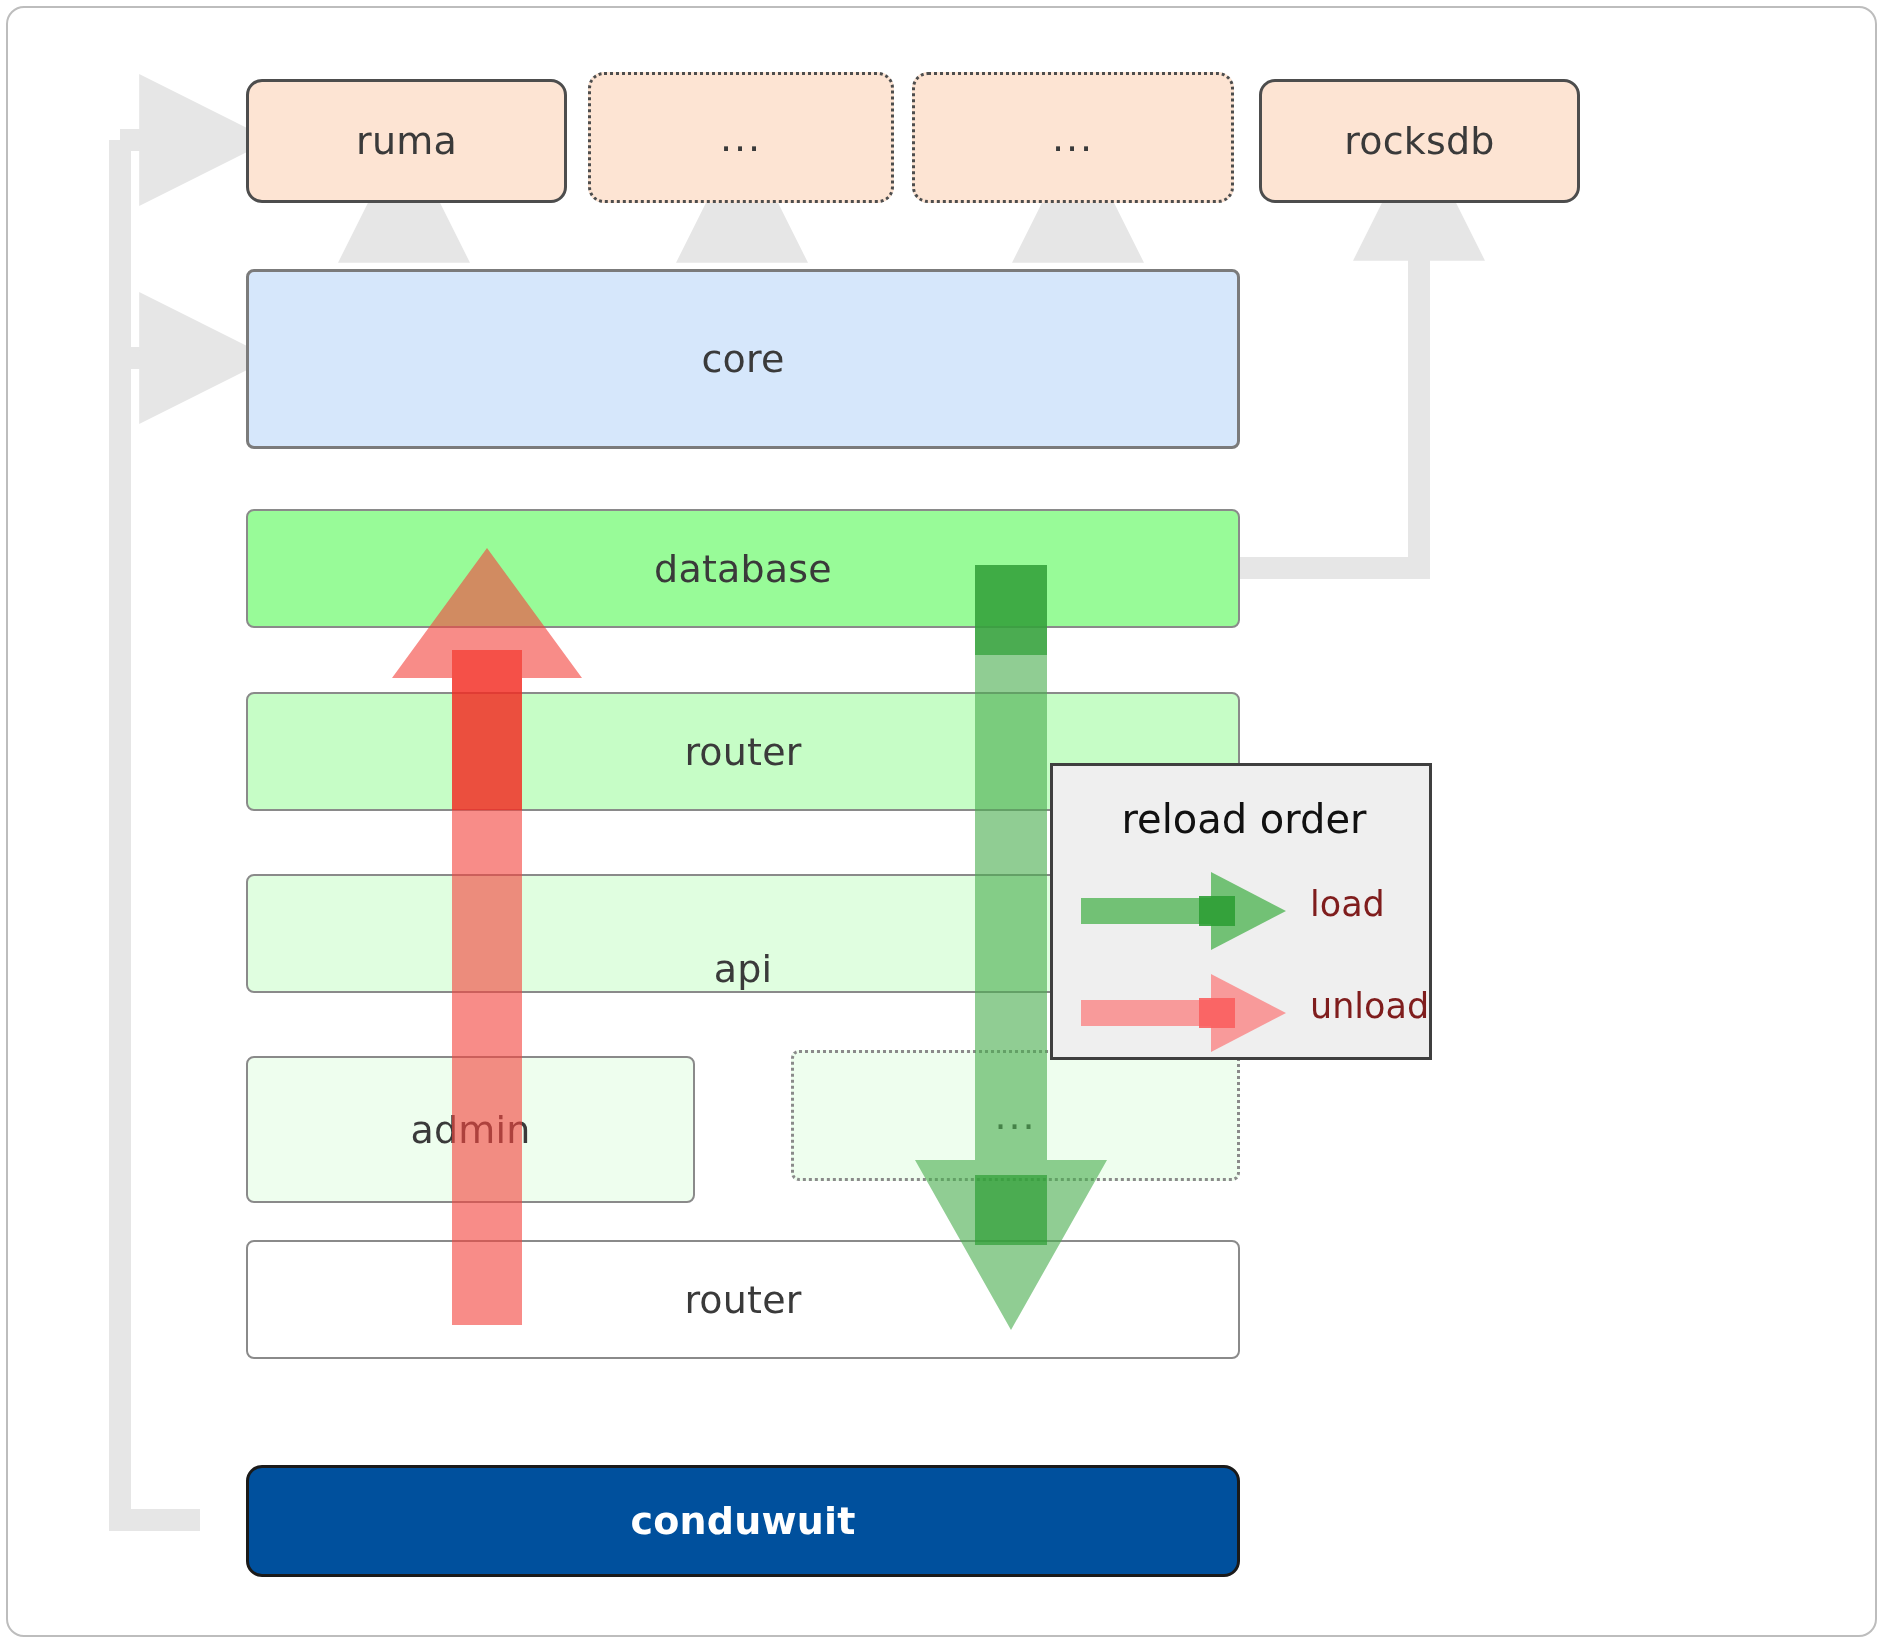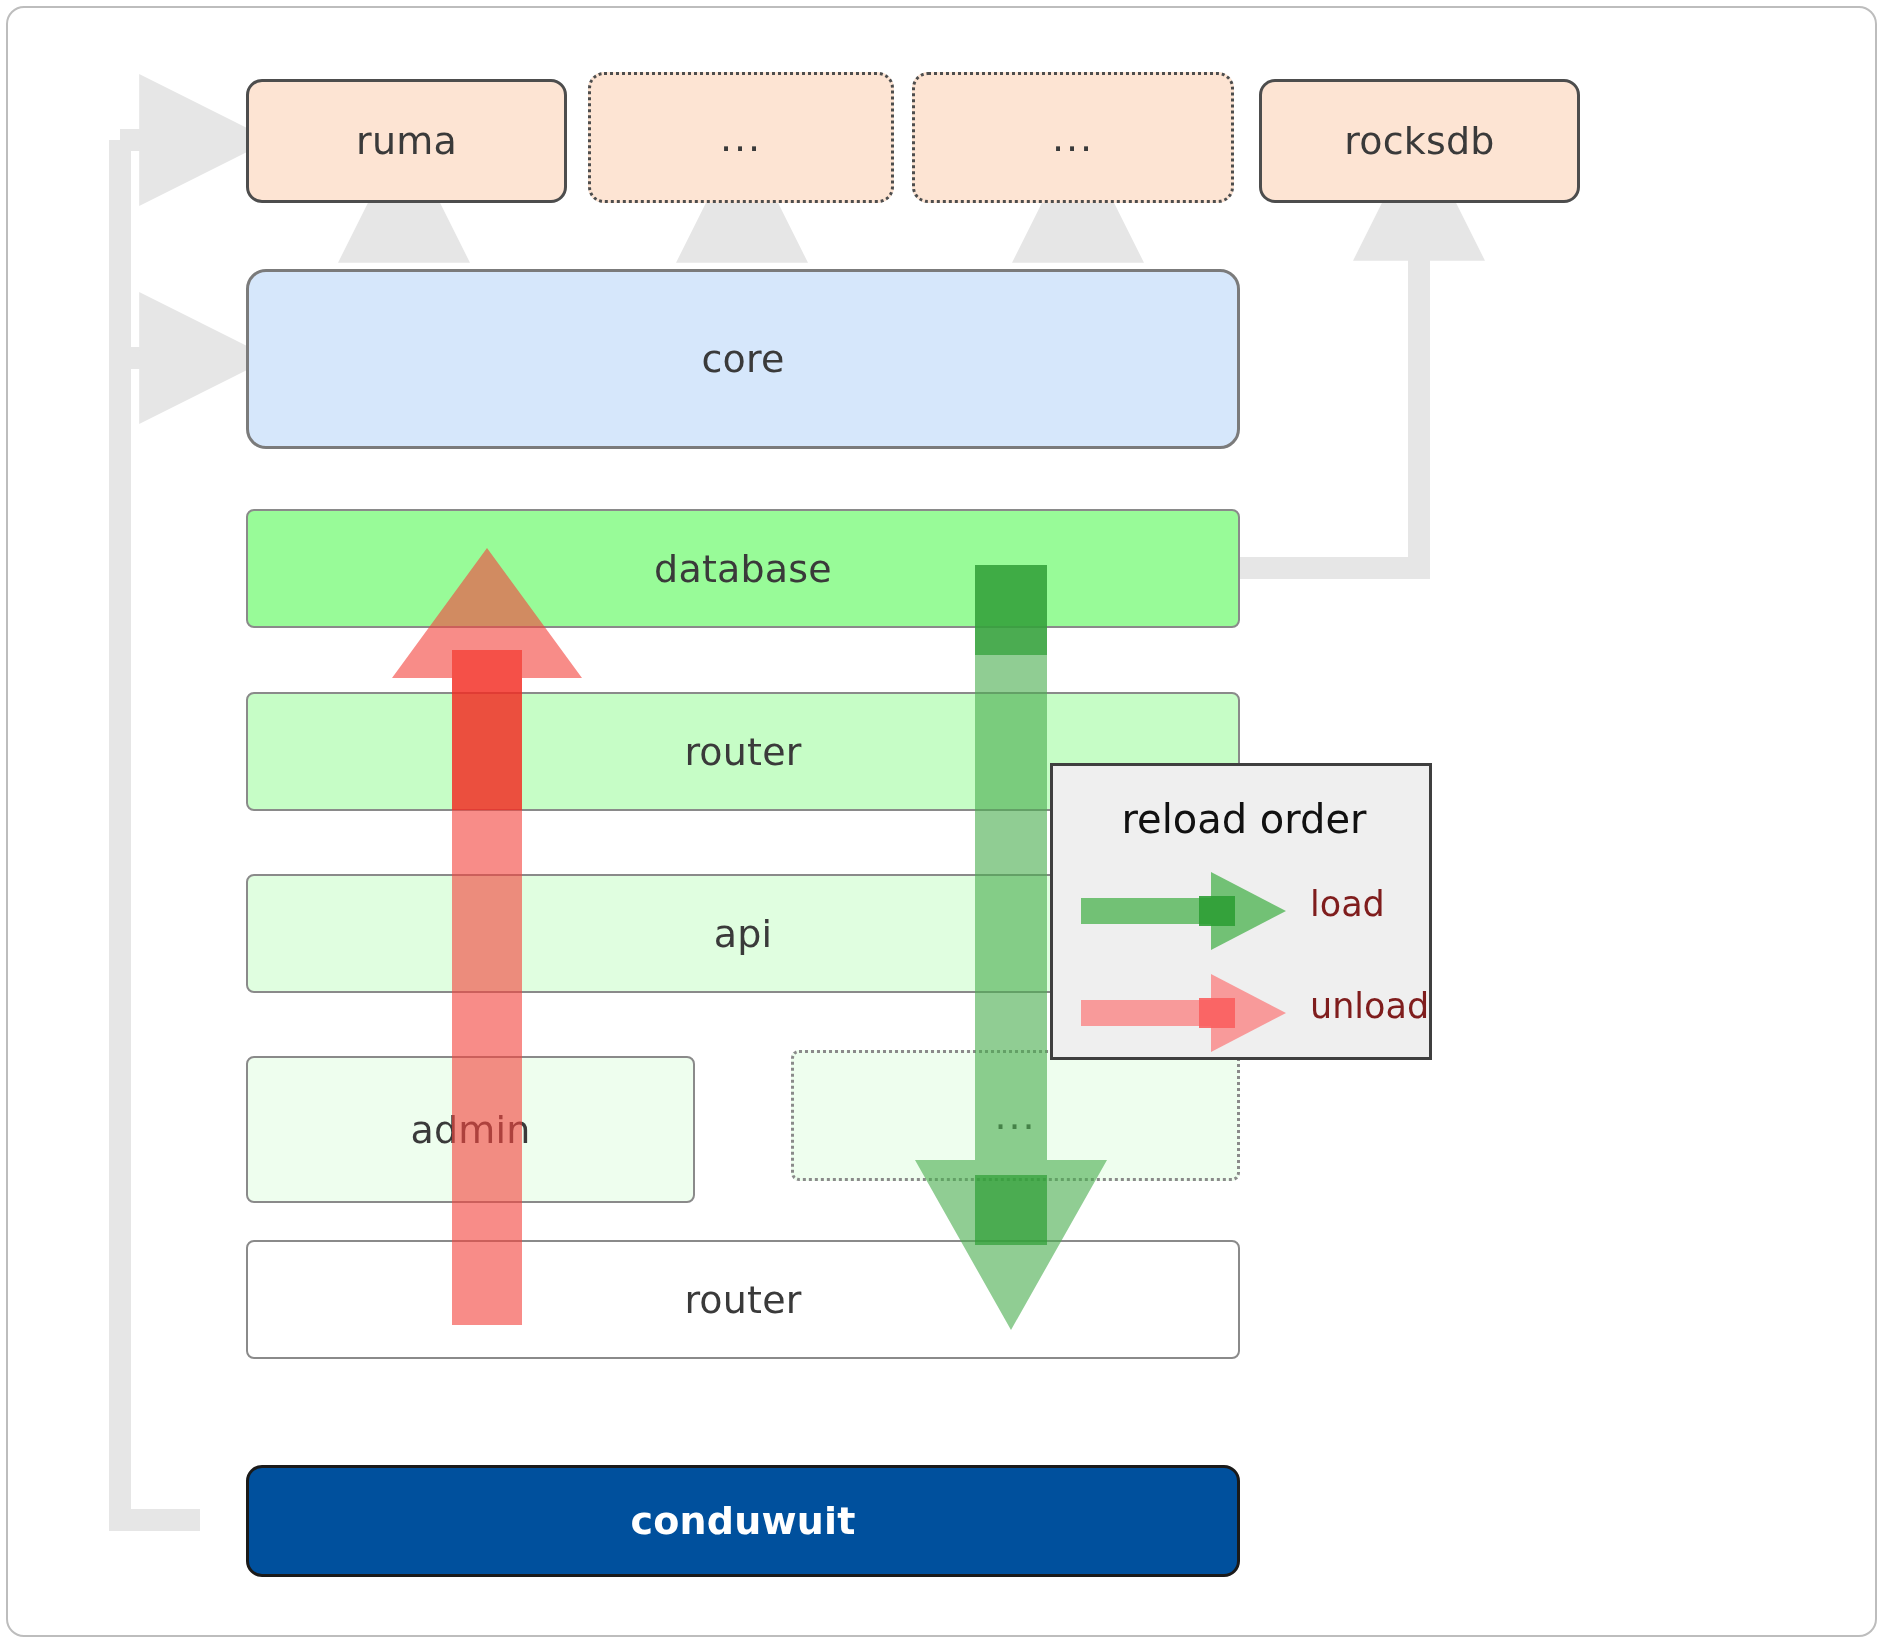--- a/index.html
+++ b/index.html
@@ -19,21 +19,21 @@
     display:flex;align-items:center;justify-content:center;
     font-size:38px;color:#3a3a3a;letter-spacing:.2px;
   }
   .node.dep{
     background:#fde4d3;border:3px solid #4d4d4d;border-radius:16px;
   }
   .node.dep.dotted{
     border:3px dotted #4d4d4d;
   }
   .node.core{
-    background:#d6e7fb;border:3px solid #7b7b7b;border-radius:20px;
+    background:#d6e7fb;border:3px solid #7b7b7b;border-radius:8px;
   }
   .node.layer{
     border:2px solid #8a8a8a;border-radius:8px;
   }
   .node.layer.dotted{border:3px dotted #8a8a8a;}
   .node.root{
     background:#00509d;border:3px solid #1a1a1a;border-radius:16px;
     color:#ffffff;font-weight:bold;
   }
   .ellipsis{font-size:38px;letter-spacing:2px;line-height:1;}
@@ -101,21 +101,21 @@
   </div>
 
   <div class="node layer" style="left:246px;top:509px;width:994px;height:119px;background:rgba(152,251,152,1);">
     <span>database</span>
   </div>
 
   <div class="node layer" style="left:246px;top:692px;width:994px;height:119px;background:rgba(152,251,152,0.55);">
     <span>router</span>
   </div>
 
-  <div class="node layer" style="left:246px;top:874px;width:994px;height:119px;background:rgba(152,251,152,0.30);">
+  <div class="node layer" style="left:246px;top:874px;width:994px;height:119px;background:rgba(152,251,152,0.30);align-items:flex-end;">
     <span>api</span>
   </div>
 
   <div class="node layer" style="left:246px;top:1056px;width:449px;height:147px;background:rgba(152,251,152,0.16);">
     <span>admin</span>
   </div>
 
   <div class="node layer dotted" style="left:791px;top:1050px;width:449px;height:131px;background:rgba(152,251,152,0.16);">
     <span class="ellipsis">...</span>
   </div>

